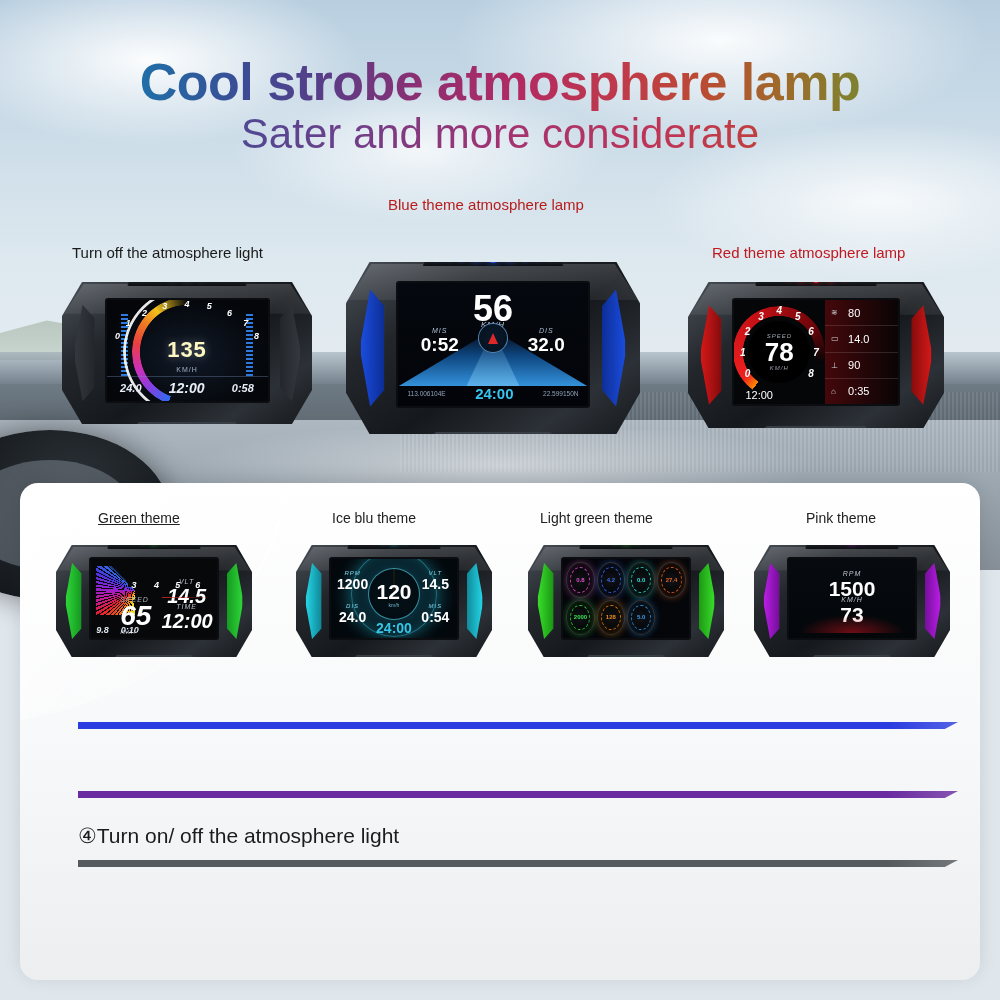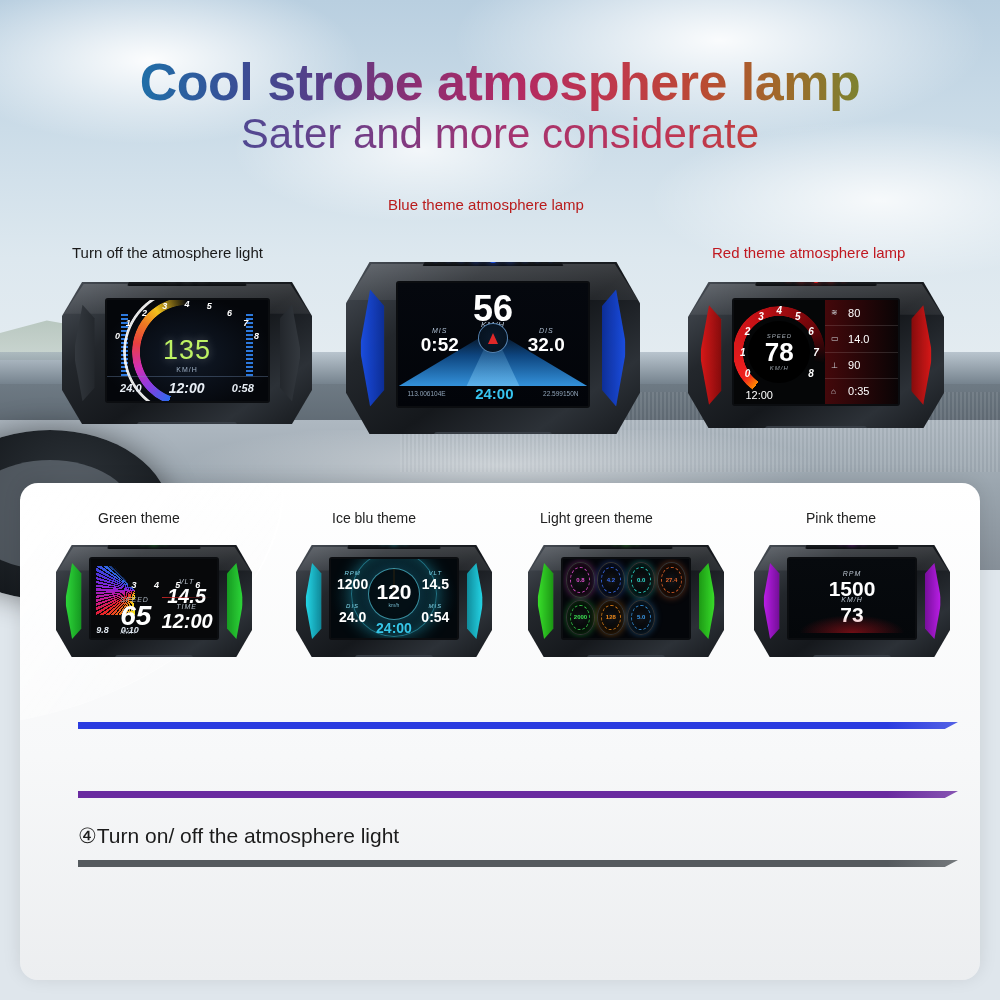--- a/index.html
+++ b/index.html
@@ -146,21 +146,21 @@
   }
   .arc-ticks {
     position:absolute; inset:-9px; border-radius:50%;
     background: conic-gradient(from 198deg, #ffffff 0deg, #ffffff 164deg, rgba(0,0,0,0) 164deg);
     -webkit-mask: radial-gradient(circle, transparent 67%, #000 68%, #000 72%, transparent 73%);
     mask: radial-gradient(circle, transparent 67%, #000 68%, #000 72%, transparent 73%);
     opacity:.9;
   }
   .speed-big {
     position:absolute; left:0; right:0; top:48%; transform:translateY(-42%);
-    text-align:center; color:#bef264; font-size:27px; font-weight:normal; letter-spacing:1px;
+    text-align:center; color:#fef9c3; font-size:22px; font-weight:bold; letter-spacing:1px;
     text-shadow:0 0 10px rgba(255,255,255,.35);
   }
   .speed-unit {
     position:absolute; left:0; right:0; top:66%; text-align:center;
     color:#9fb0c4; font-size:7px; letter-spacing:1px;
   }
   .rpm-digits { position:absolute; inset:0; }
   .rpm-digits span {
     position:absolute; color:#fff; font-size:9px; font-style:italic; font-weight:bold;
   }
@@ -568,21 +568,21 @@
       </div>
     </div>
     <div class="mount"></div>
   </div>
 </div>
 
 <div class="panel">
   <div class="swoosh"></div>
 </div>
 
-<div class="theme-label" style="left:98px;  top:510px;">Green theme</div>
+<div class="theme-label" style="left:98px;  top:510px;text-decoration:underline;">Green theme</div>
 <div class="theme-label" style="left:332px; top:510px;">Ice blu theme</div>
 <div class="theme-label" style="left:540px; top:510px;">Light green theme</div>
 <div class="theme-label" style="left:806px; top:510px;">Pink theme</div>
 
 <div class="device" style="left:56px; top:545px; width:196px; height:112px;">
   <div class="shell">
     <div class="bezel-top">
       <div class="leds" id="leds-green">
           <i style="width: 1.5px; height: 1.5px; background: rgb(46, 224, 58); box-shadow: rgb(46, 224, 58) 0px 0px 1.65px;"></i>
           <i style="width: 1.875px; height: 1.875px; background: rgb(46, 224, 58); box-shadow: rgb(46, 224, 58) 0px 0px 2.0625px;"></i>

